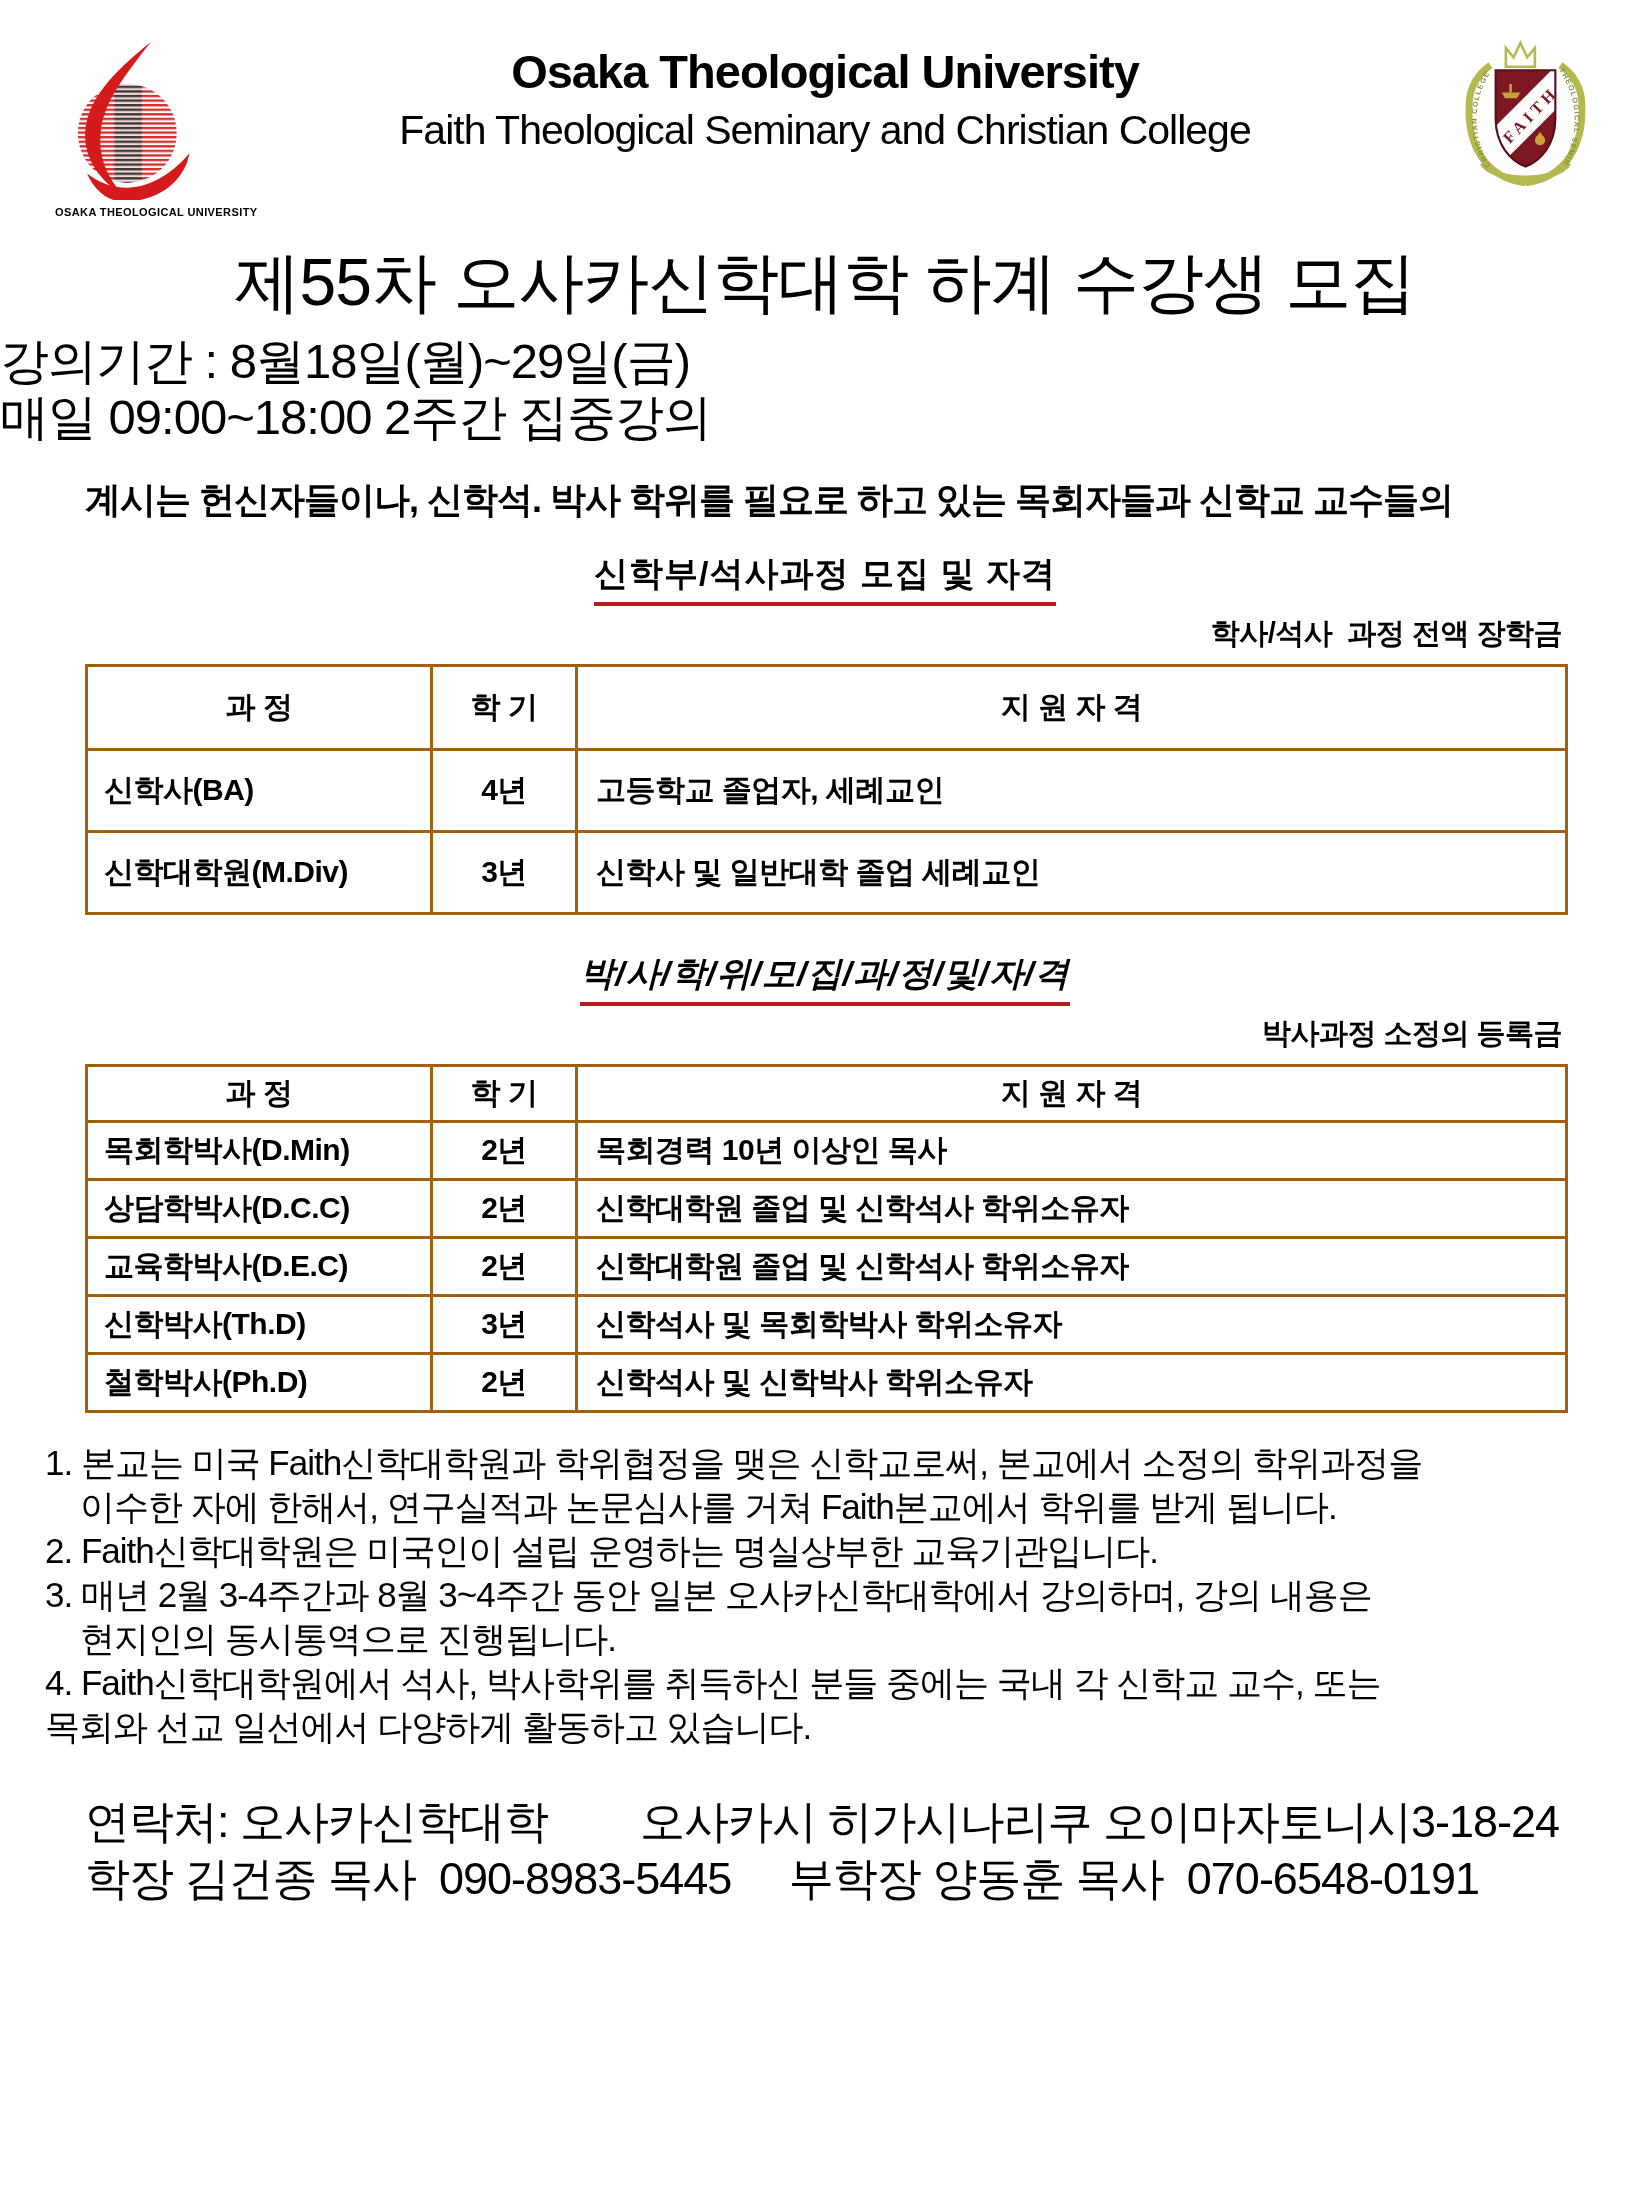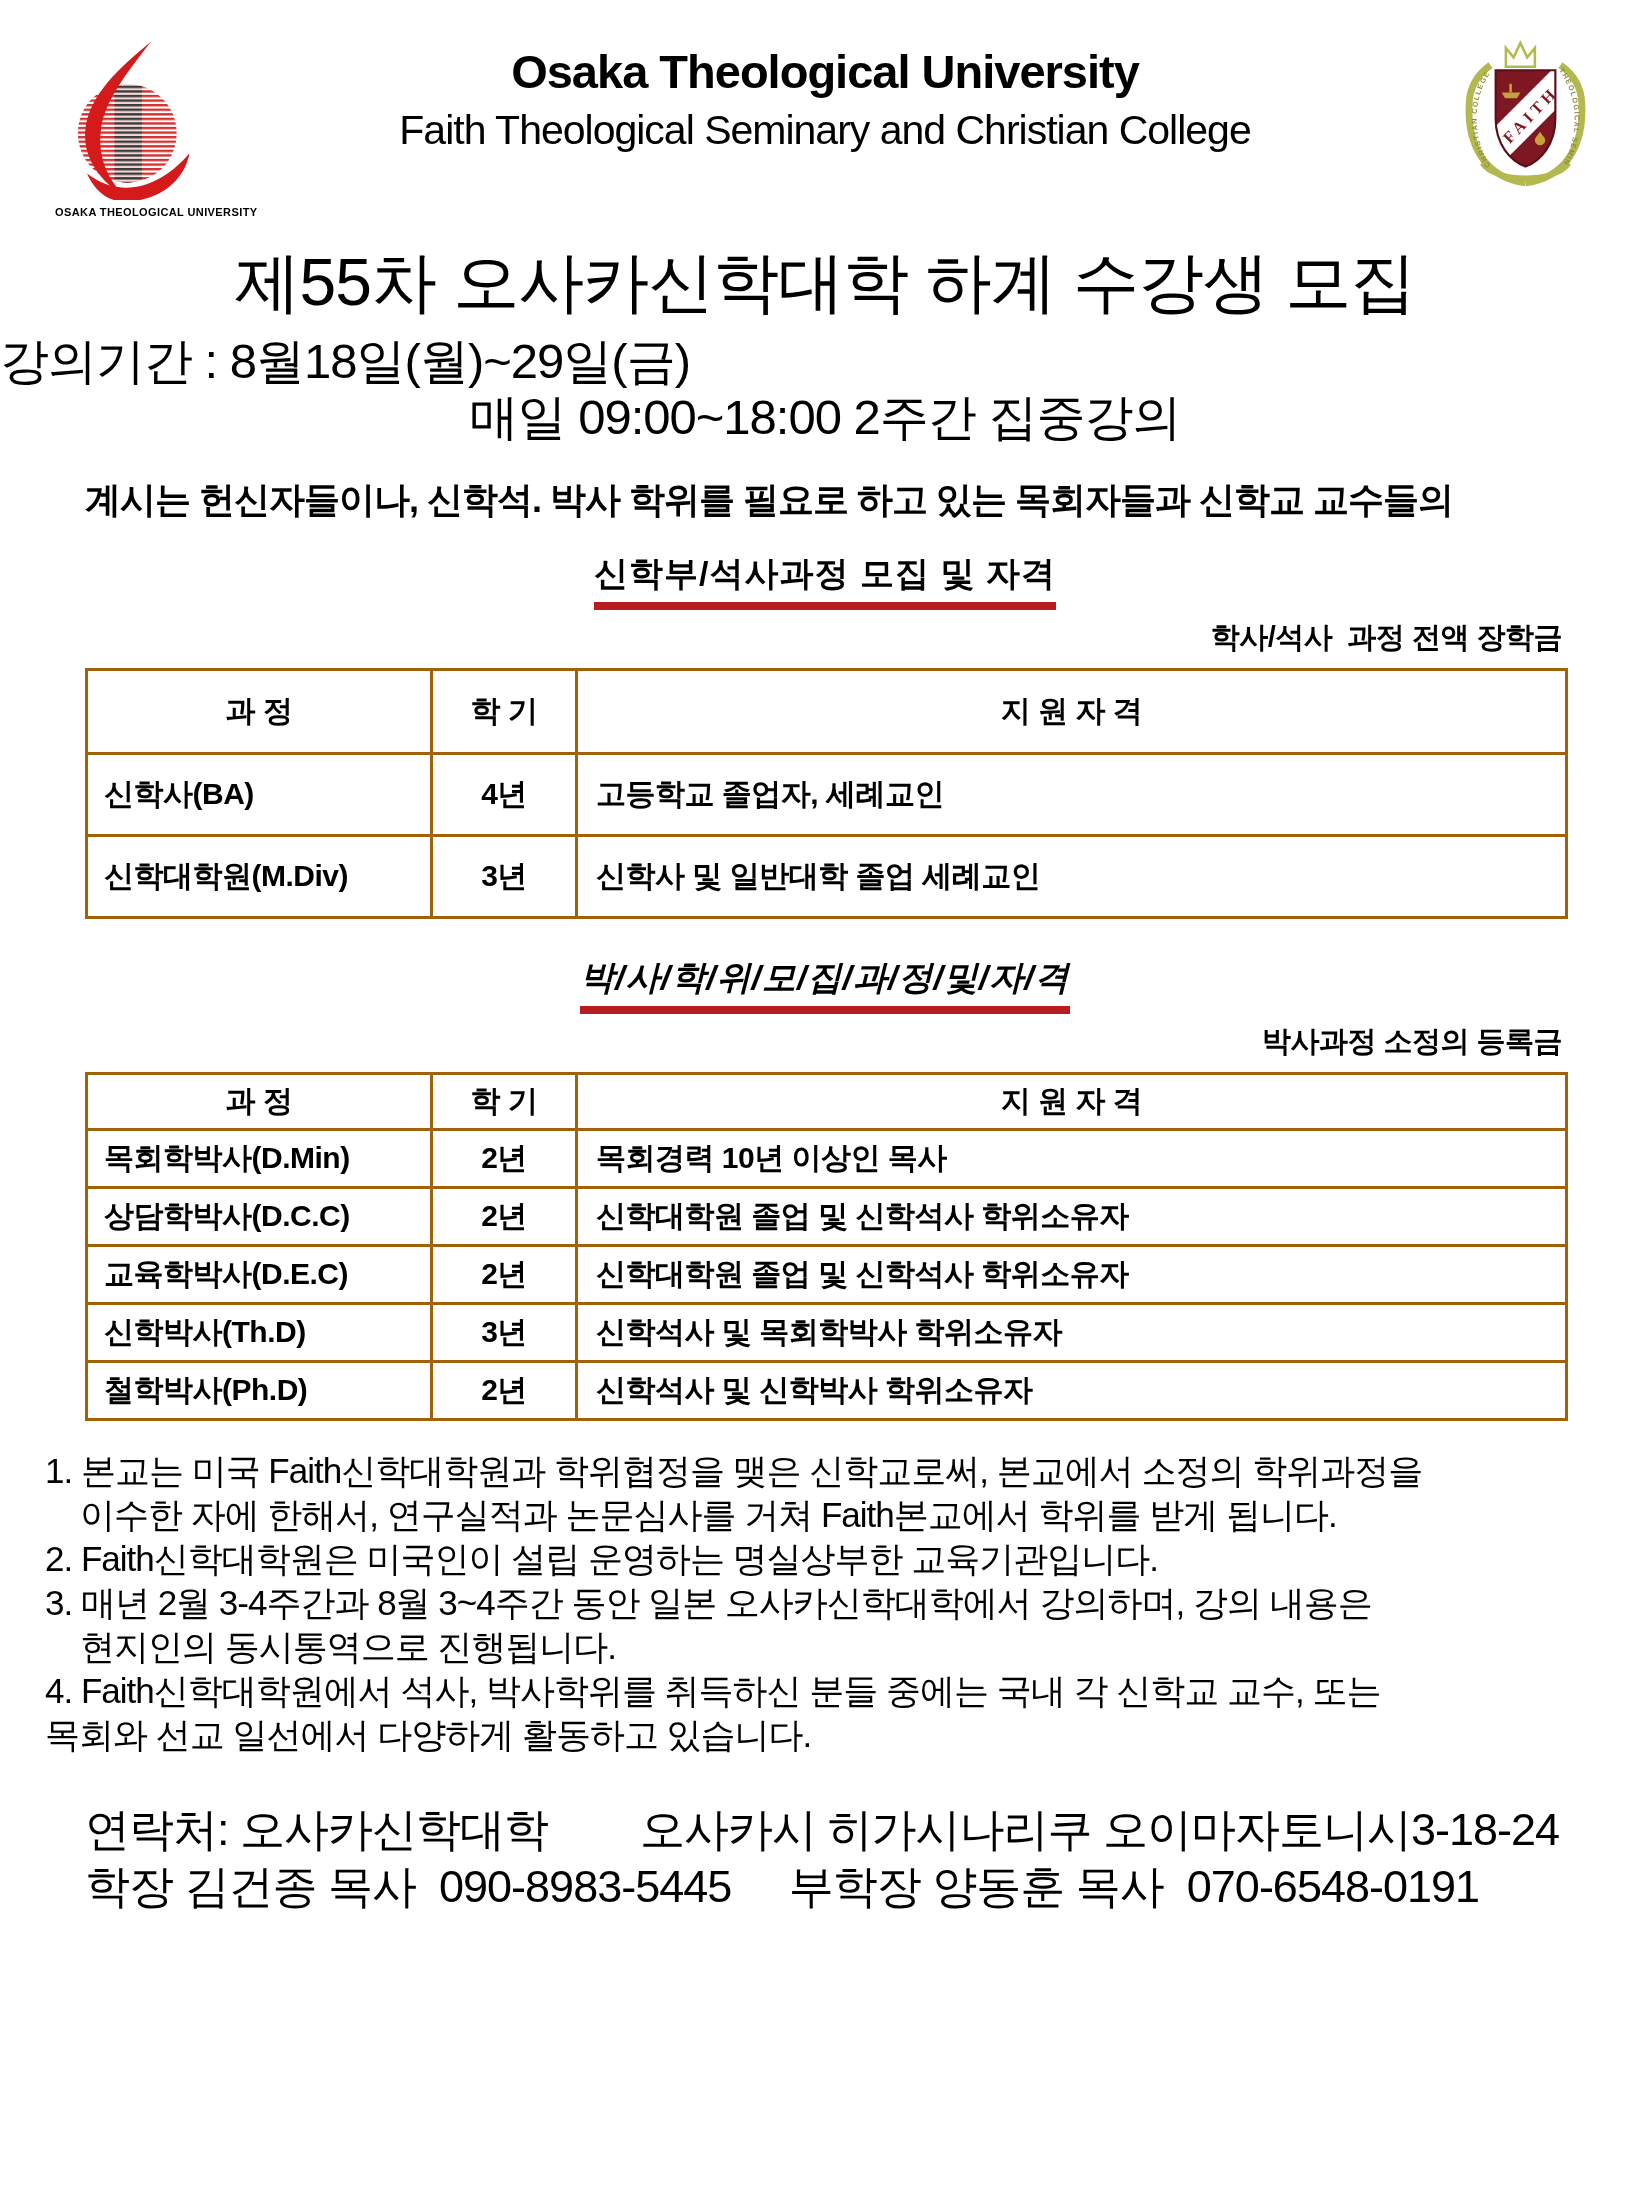--- a/index.html
+++ b/index.html
@@ -13,27 +13,27 @@
   .header { height:215px; position:relative; }
   .flame-logo { position:absolute; left:55px; top:40px; width:150px; text-align:center; }
   .flame-logo .caption { font-size:11px; font-weight:bold; letter-spacing:0.4px; margin-top:2px; white-space:nowrap; }
   .crest-logo { position:absolute; right:52px; top:36px; width:145px; }
   .head-titles { position:absolute; left:210px; right:210px; top:44px; text-align:center; }
   .univ-name { font-size:47px; font-weight:bold; letter-spacing:-1px; }
   .seminary-name { font-size:41px; font-weight:normal; letter-spacing:-1px; margin-top:8px; white-space:nowrap; }
   
   .main-title { margin-top:30px; text-align:center; font-size:66px; letter-spacing:-1px; line-height:74px; white-space:nowrap; }
   .period-line { margin-top:14px; text-align:left; font-size:49px; line-height:56px; letter-spacing:-1px; }
-  .schedule-line { text-align:center; font-size:49px; line-height:56px; letter-spacing:-1px; }
+  .schedule-line { font-size:49px; line-height:56px; letter-spacing:-1px; }
   
   .intro { margin:30px 85px 0 85px; font-weight:bold; font-size:36px; line-height:50px; letter-spacing:-1px; }
   
   .sec-head { text-align:center; }
   .sec-head .u { display:inline-block; font-size:34px; font-weight:bold; letter-spacing:1px;
-                 border-bottom:8px solid #b91c1c; padding-bottom:5px; }
+                 border-bottom:4px solid #b91c1c; padding-bottom:5px; }
   .sec1-head { margin-top:26px; }
   .sec2-head { margin-top:36px; }
   .sec2-head .u { font-style:italic; }
   .side-note { text-align:right; margin-right:88px; font-size:29px; font-weight:bold; margin-top:8px; white-space:pre; letter-spacing:-0.5px; }
   
   table { border-collapse:collapse; margin:10px auto 0 85px; width:1480px; table-layout:fixed; }
   th, td { border:3px solid #a16207; font-weight:bold; font-size:30px; letter-spacing:-0.5px; vertical-align:middle; }
   th { text-align:center; font-weight:bold; }
   td.c1 { padding-left:16px; text-align:left; }
   td.c2 { text-align:center; }

